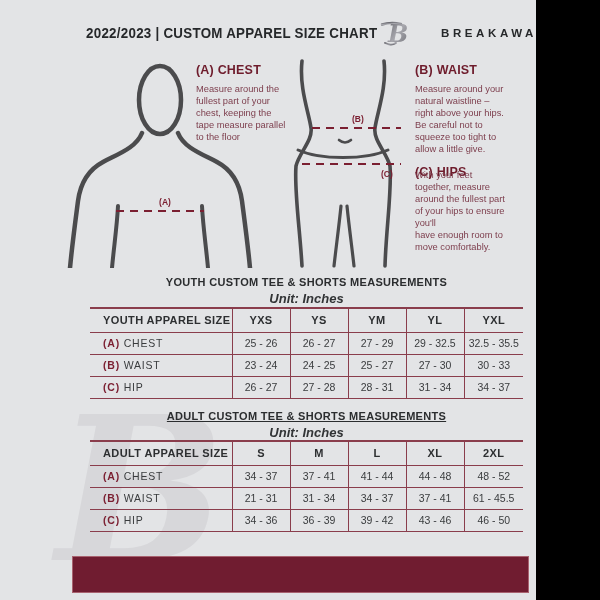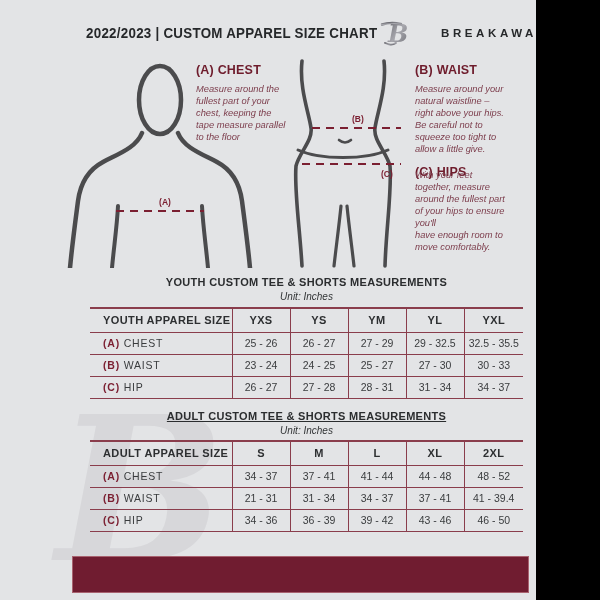--- a/index.html
+++ b/index.html
@@ -45,31 +45,31 @@
   }
   .dash-label{
     position:absolute;z-index:2;font-size:8.5px;font-weight:bold;color:#7b1f31;
   }
 
   .inst-heading{
     position:absolute;z-index:2;font-size:12.5px;font-weight:bold;color:var(--maroon);
     letter-spacing:.2px;white-space:nowrap;
   }
   .inst-body{
-    position:absolute;z-index:2;font-size:9.3px;line-height:12px;font-style:italic;
+    position:absolute;z-index:2;font-size:9.3px;line-height:12px;
     color:var(--maroon-body);white-space:pre-line;
   }
 
   .section-title{
     position:absolute;left:90px;width:433px;text-align:center;z-index:2;
     font-size:11px;font-weight:bold;letter-spacing:.3px;color:#2b2d2f;
   }
   .section-unit{
     position:absolute;left:90px;width:433px;text-align:center;z-index:2;
-    font-size:10px;font-weight:normal;font-style:italic;color:#323436;
+    font-size:13px;font-weight:bold;font-style:italic;color:#323436;
   }
 
   .size-table{
     position:absolute;left:90px;z-index:1;width:433px;
     border-collapse:collapse;table-layout:fixed;
   }
   .size-table th,.size-table td{
     border-bottom:1.5px solid var(--line);
     height:22px;font-size:10.5px;color:var(--cell);text-align:center;
     padding:0;font-weight:normal;white-space:nowrap;overflow:hidden;
@@ -237,21 +237,21 @@
         <td>41 - 44</td>
         <td>44 - 48</td>
         <td>48 - 52</td>
       </tr>
       <tr>
         <td class="lbl"><span class="pfx">(B)</span> <span>WAIST</span></td>
         <td>21 - 31</td>
         <td>31 - 34</td>
         <td>34 - 37</td>
         <td>37 - 41</td>
-        <td>41 - 39.4</td>
+        <td>61 - 45.5</td>
       </tr>
       <tr>
         <td class="lbl"><span class="pfx">(C)</span> <span>HIP</span></td>
         <td>34 - 36</td>
         <td>36 - 39</td>
         <td>39 - 42</td>
         <td>43 - 46</td>
         <td>46 - 50</td>
       </tr>
     </tbody>

